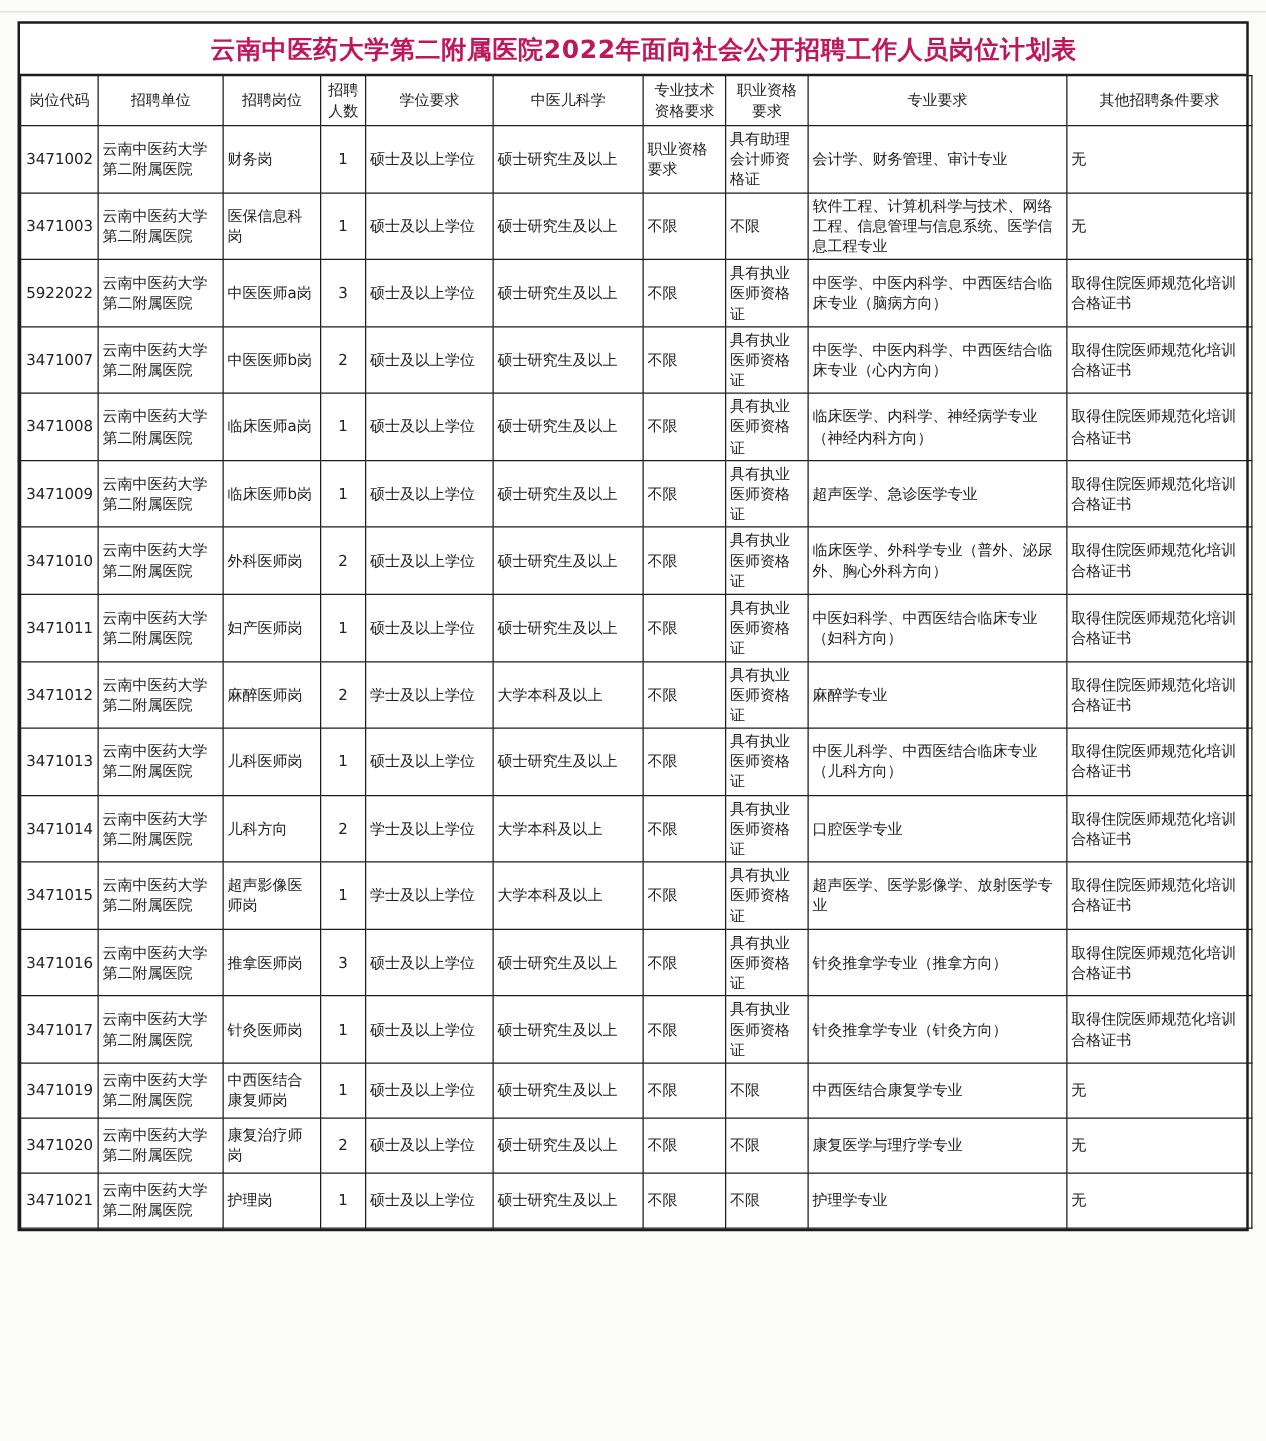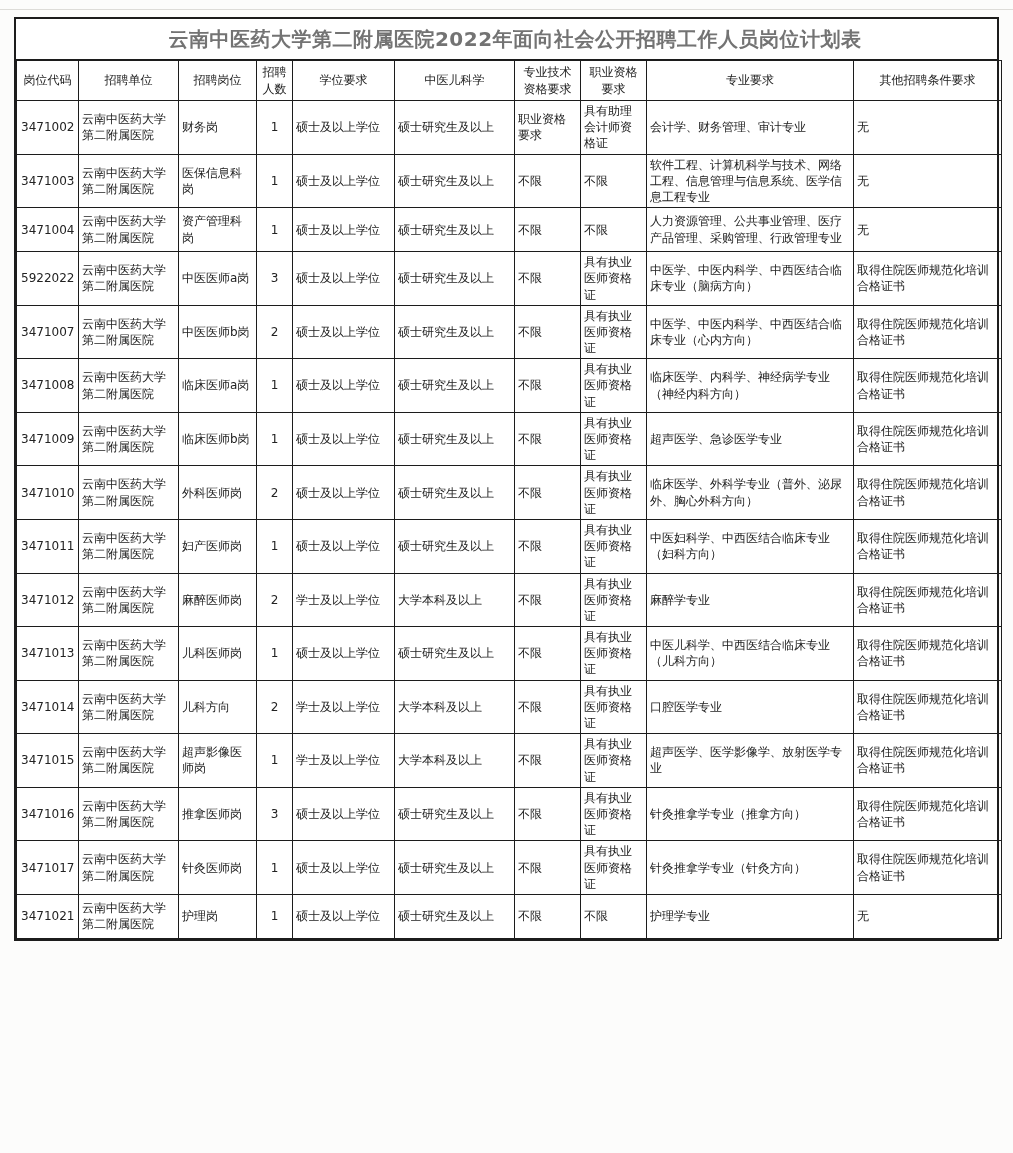--- a/index.html
+++ b/index.html
@@ -33,21 +33,21 @@
   }
   .title-cell {
     height: 41px;
     display: flex;
     align-items: center;
     justify-content: center;
     border-bottom: 1px solid #1c1c1c;
     font-size: 20px;
     font-weight: bold;
     letter-spacing: 0.5px;
-    color: #737373;
+    color: #be185d;
     padding-left: 17px;
   }
   table {
     width: 100%;
     border-collapse: collapse;
     table-layout: fixed;
   }
   th, td {
     border: 1px solid #1c1c1c;
     font-size: 12px;
@@ -137,32 +137,20 @@
             <td class="c2">医保信息科岗</td>
             <td class="c3">1</td>
             <td class="c4">硕士及以上学位</td>
             <td class="c5">硕士研究生及以上</td>
             <td class="c6">不限</td>
             <td class="c7">不限</td>
             <td class="c8">软件工程、计算机科学与技术、网络工程、信息管理与信息系统、医学信息工程专业</td>
             <td class="c9">无</td>
           </tr>
           <tr>
-            <td class="c0">3471004</td>
-            <td class="c1">云南中医药大学第二附属医院</td>
-            <td class="c2">资产管理科岗</td>
-            <td class="c3">1</td>
-            <td class="c4">硕士及以上学位</td>
-            <td class="c5">硕士研究生及以上</td>
-            <td class="c6">不限</td>
-            <td class="c7">不限</td>
-            <td class="c8">人力资源管理、公共事业管理、医疗产品管理、采购管理、行政管理专业</td>
-            <td class="c9">无</td>
-          </tr>
-          <tr>
             <td class="c0">5922022</td>
             <td class="c1">云南中医药大学第二附属医院</td>
             <td class="c2">中医医师a岗</td>
             <td class="c3">3</td>
             <td class="c4">硕士及以上学位</td>
             <td class="c5">硕士研究生及以上</td>
             <td class="c6">不限</td>
             <td class="c7">具有执业医师资格证</td>
             <td class="c8">中医学、中医内科学、中西医结合临床专业（脑病方向）</td>
             <td class="c9">取得住院医师规范化培训合格证书</td>
@@ -291,20 +279,44 @@
             <td class="c0">3471017</td>
             <td class="c1">云南中医药大学第二附属医院</td>
             <td class="c2">针灸医师岗</td>
             <td class="c3">1</td>
             <td class="c4">硕士及以上学位</td>
             <td class="c5">硕士研究生及以上</td>
             <td class="c6">不限</td>
             <td class="c7">具有执业医师资格证</td>
             <td class="c8">针灸推拿学专业（针灸方向）</td>
             <td class="c9">取得住院医师规范化培训合格证书</td>
+          </tr>
+          <tr>
+            <td class="c0">3471019</td>
+            <td class="c1">云南中医药大学第二附属医院</td>
+            <td class="c2">中西医结合康复师岗</td>
+            <td class="c3">1</td>
+            <td class="c4">硕士及以上学位</td>
+            <td class="c5">硕士研究生及以上</td>
+            <td class="c6">不限</td>
+            <td class="c7">不限</td>
+            <td class="c8">中西医结合康复学专业</td>
+            <td class="c9">无</td>
+          </tr>
+          <tr>
+            <td class="c0">3471020</td>
+            <td class="c1">云南中医药大学第二附属医院</td>
+            <td class="c2">康复治疗师岗</td>
+            <td class="c3">2</td>
+            <td class="c4">硕士及以上学位</td>
+            <td class="c5">硕士研究生及以上</td>
+            <td class="c6">不限</td>
+            <td class="c7">不限</td>
+            <td class="c8">康复医学与理疗学专业</td>
+            <td class="c9">无</td>
           </tr>
           <tr>
             <td class="c0">3471021</td>
             <td class="c1">云南中医药大学第二附属医院</td>
             <td class="c2">护理岗</td>
             <td class="c3">1</td>
             <td class="c4">硕士及以上学位</td>
             <td class="c5">硕士研究生及以上</td>
             <td class="c6">不限</td>
             <td class="c7">不限</td>

